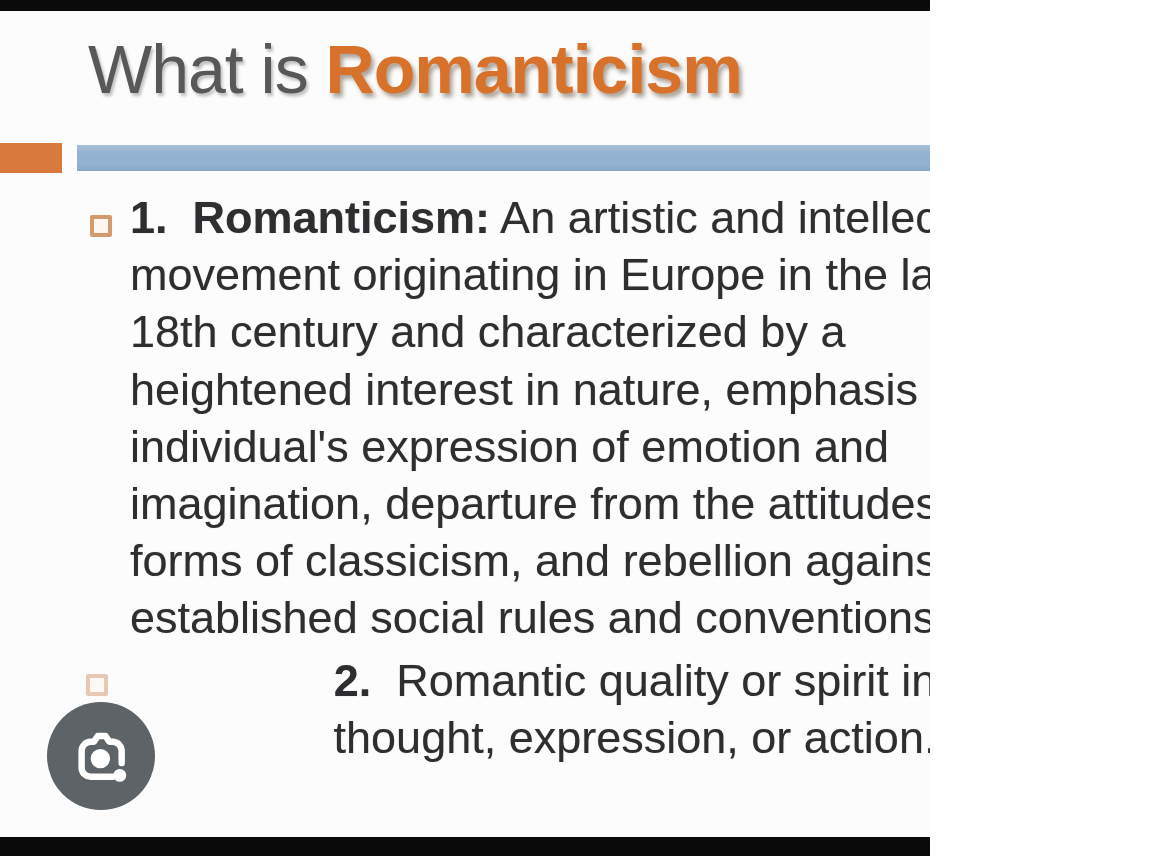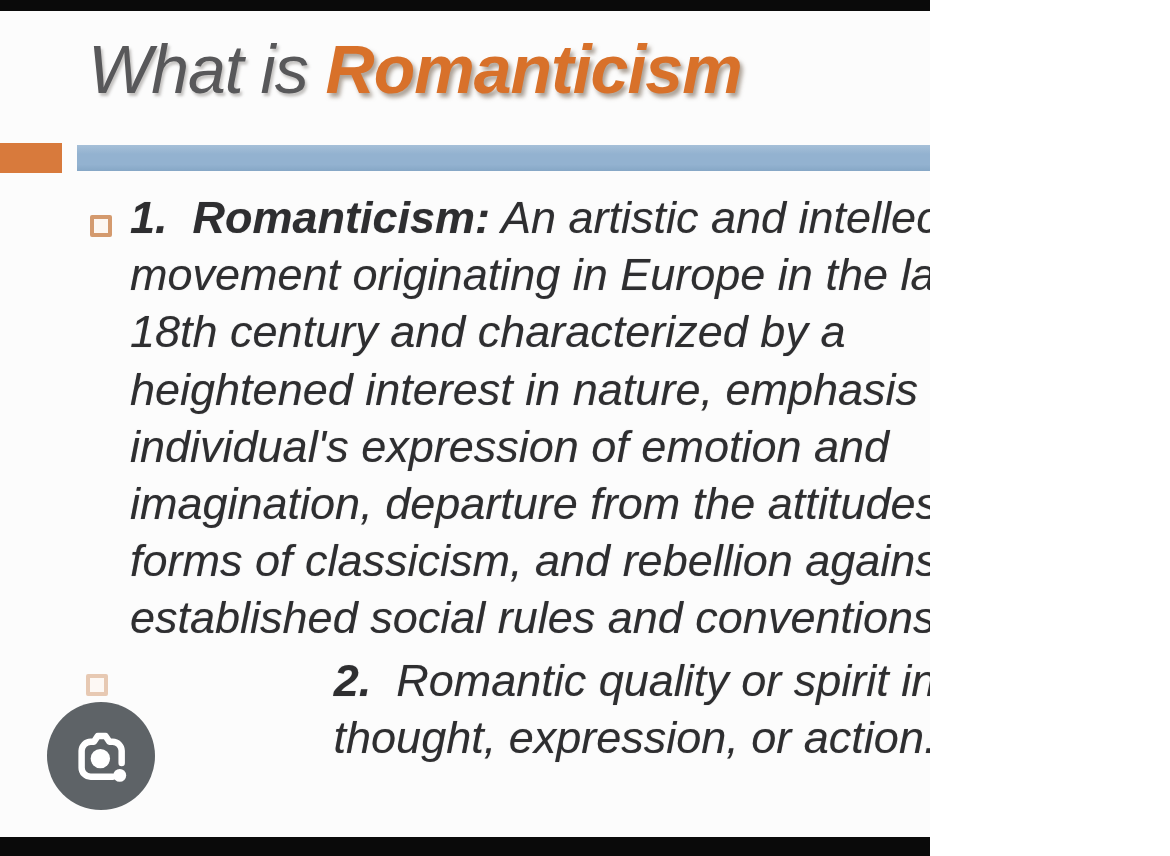--- a/index.html
+++ b/index.html
@@ -1,20 +1,19 @@
 <!DOCTYPE html>
 <html style="--bg: #fcfcfc; --letterbox: #0a0a0a; --title_gray: #58585a; --title_orange: #d8712a; --bar_orange: #d87a3c; --bar_blue: #93b2d0; --bullet1_border: #d49a6e; --bullet1_fill: #fdf7f2; --bullet2_border: #e7c9b3; --bullet2_fill: #fdf8f4; --text: #2e2e30; --lens: #5e6367;"><head>
 <meta charset="utf-8">
 <style>
   html,body{margin:0;padding:0;background:#ffffff;}
   .frame{
     position:relative;width:930px;height:856px;overflow:hidden;
     background:var(--bg,#fcfcfc);
     font-family:"Liberation Sans","DejaVu Sans",sans-serif;
-    font-style:italic;
   }
   .letterbox{position:absolute;left:0;width:1170px;background:var(--letterbox,#0a0a0a);}
   .letterbox.top{top:0;height:11px;}
   .letterbox.bottom{bottom:0;height:19px;}
 
   .title{
     position:absolute;left:88px;top:34px;
     font-size:68px;line-height:70px;letter-spacing:-1px;white-space:nowrap;
   }
   .title .prefix{

